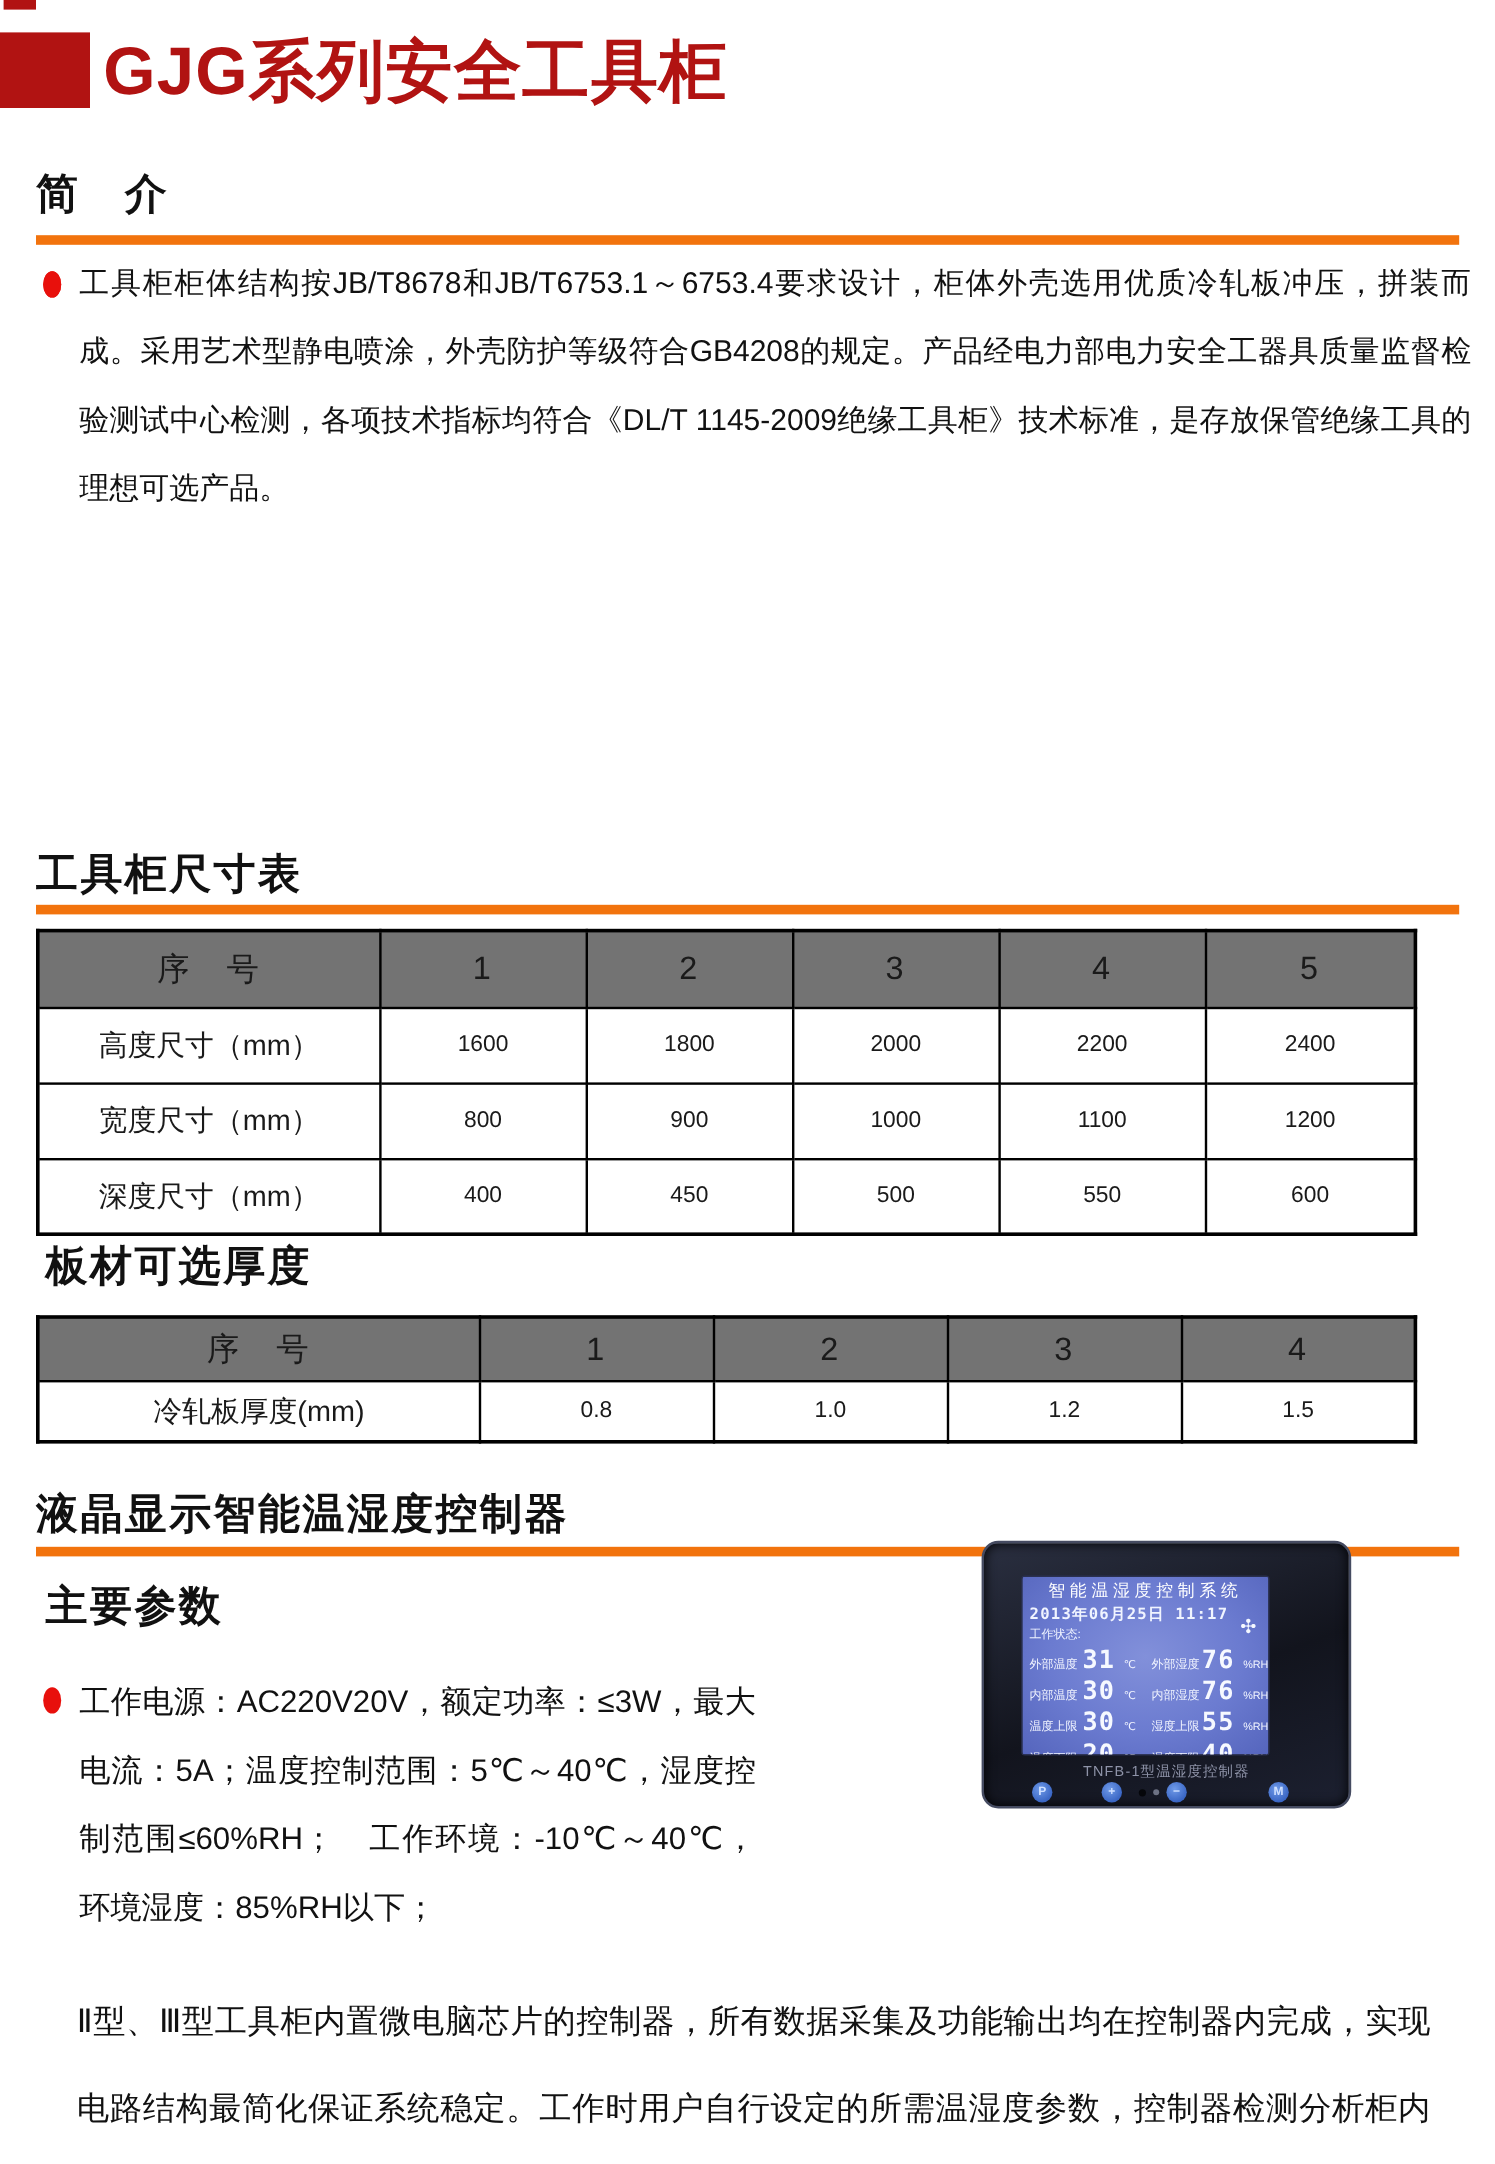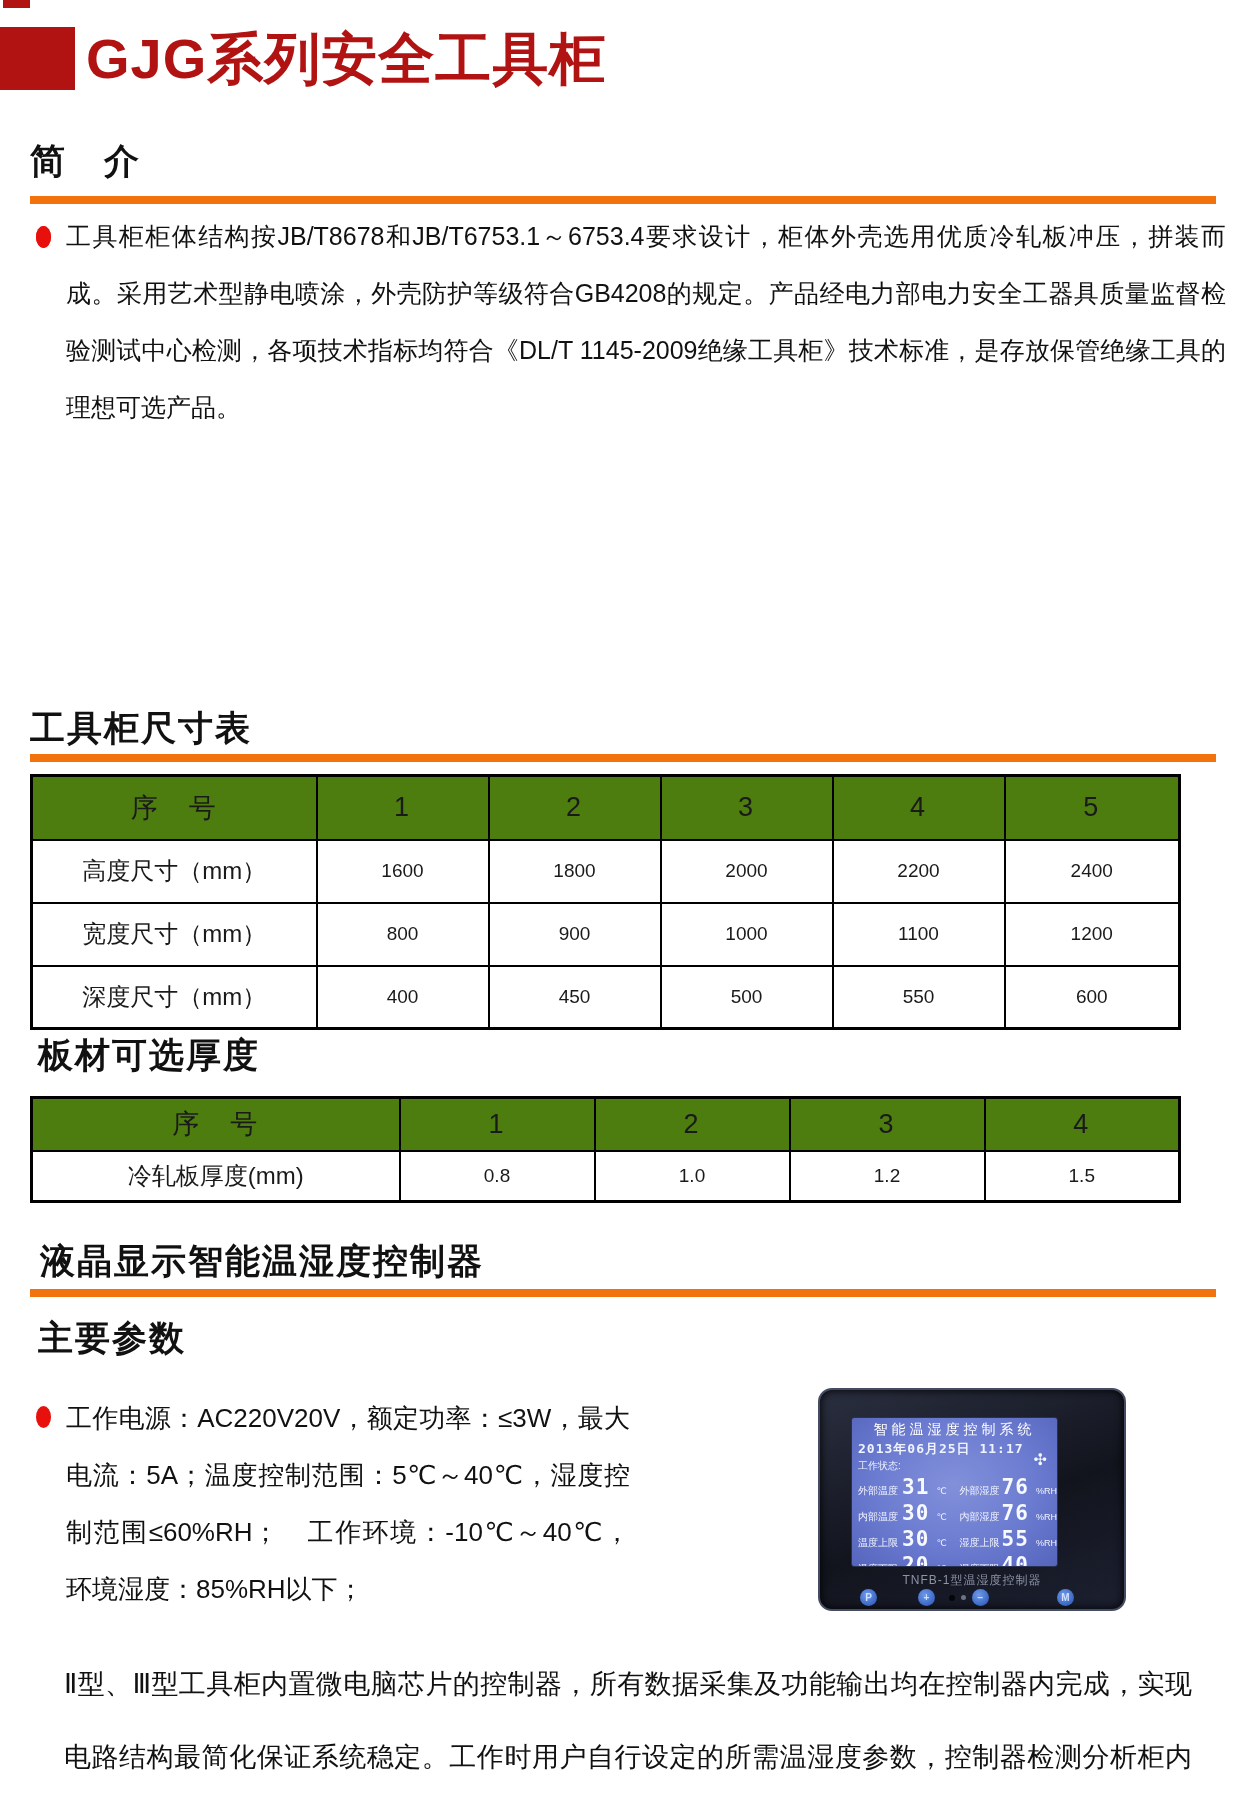--- a/index.html
+++ b/index.html
@@ -22,34 +22,34 @@
                     text-align:justify; color:#111; }
   .bullet-list li + li { margin-top:0; }
   .bullet-dot { position:absolute; left:6px; top:18px; width:15px; height:22px;
                 background:#e8100c; border-radius:50%; }
 
   
   .spec-table { position:absolute; left:30px; width:1148px; border-collapse:collapse;
                 table-layout:fixed; background:#fff; }
   .spec-table th, .spec-table td { border:2px solid #000; text-align:center; vertical-align:middle; }
   .spec-table { border:3px solid #000; }
-  .spec-table th { background:#4d7c0f; font-weight:normal; font-size:27px; letter-spacing:2px; }
+  .spec-table th { background:#737373; font-weight:normal; font-size:27px; letter-spacing:2px; }
   .spec-table td { font-size:19px; }
   .t1 th { height:64px; } .t1 td { height:63px; }
   .t2 th { height:53px; } .t2 td { height:51px; }
   .row-label { font-size:24px !important; }
 
   
   .params-block { position:absolute; left:30px; top:1390px; width:600px; }
   .params-block .bullet-dot { top:16px; }
   .params-block .ptext { display:block; padding-left:36px; font-size:26px; line-height:57px;
                          text-align:justify; color:#111; }
 
   
-  .device { position:absolute; left:818px; top:1388px; width:308px; height:223px;
+  .device { position:absolute; left:818px; top:1284px; width:308px; height:223px;
             background:linear-gradient(160deg,#2a2f40,#12141d 55%,#1c2030);
             border-radius:14px; border:2px solid #454b61;
             box-shadow:inset 0 0 10px #000; }
   .lcd { position:absolute; left:31px; top:27px; width:207px; height:150px; border-radius:3px;
          background:radial-gradient(ellipse at 50% 45%, #8290da 0%, #6b7bd0 55%, #5565bd 100%);
          border:1px solid #2a3050; overflow:hidden; }
   .lcd-title { text-align:center; font-size:14px; color:#ffffff; letter-spacing:4px;
                margin-top:3px; white-space:nowrap; }
   .lcd-date { font-family:"DejaVu Sans Mono",monospace; font-size:13px; font-weight:bold;
               color:#f0f4ff; letter-spacing:1px; margin:1px 0 0 6px; white-space:nowrap; }
@@ -166,21 +166,21 @@
     <tr>
       <td class="row-label">冷轧板厚度(mm)</td>
       <td>0.8</td>
       <td>1.0</td>
       <td>1.2</td>
       <td>1.5</td>
     </tr>
   </tbody>
     </table>
 
-  <div class="sec-heading" style="left:40px; top:1238px;text-align:right;">液晶显示智能温湿度控制器</div>
+  <div class="sec-heading" style="left:30px; top:1238px;text-align:right;">液晶显示智能温湿度控制器</div>
   <div class="orange-bar" style="top:1289px;"></div>
 
   <div class="sec-heading" style="left:38px; top:1315px;">主要参数</div>
 
   <div class="params-block">
     <span class="bullet-dot"></span>
     <span class="ptext">工作电源：AC220V20V，额定功率：≤3W，最大电流：5A；温度控制范围：5℃～40℃，湿度控制范围≤60%RH；　工作环境：-10℃～40℃，环境湿度：85%RH以下；</span>
   </div>
 
   <div class="device">

